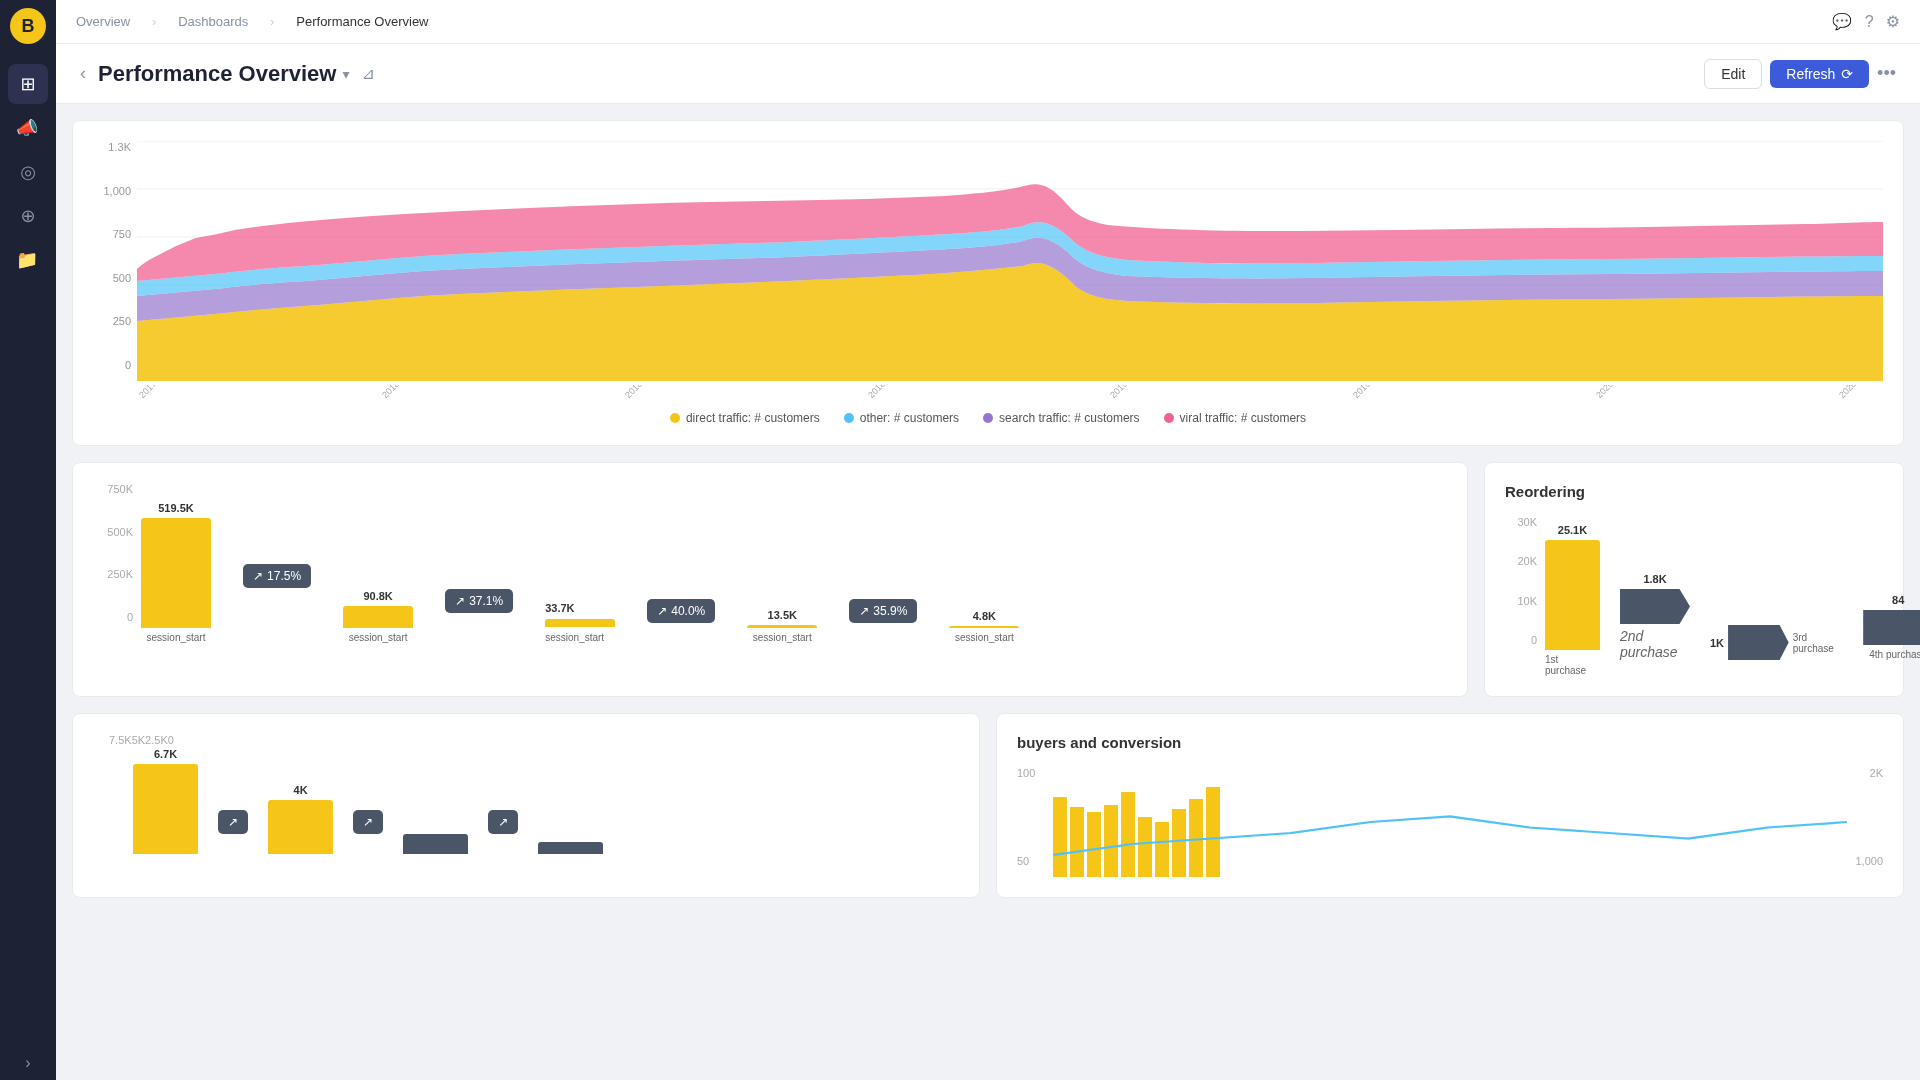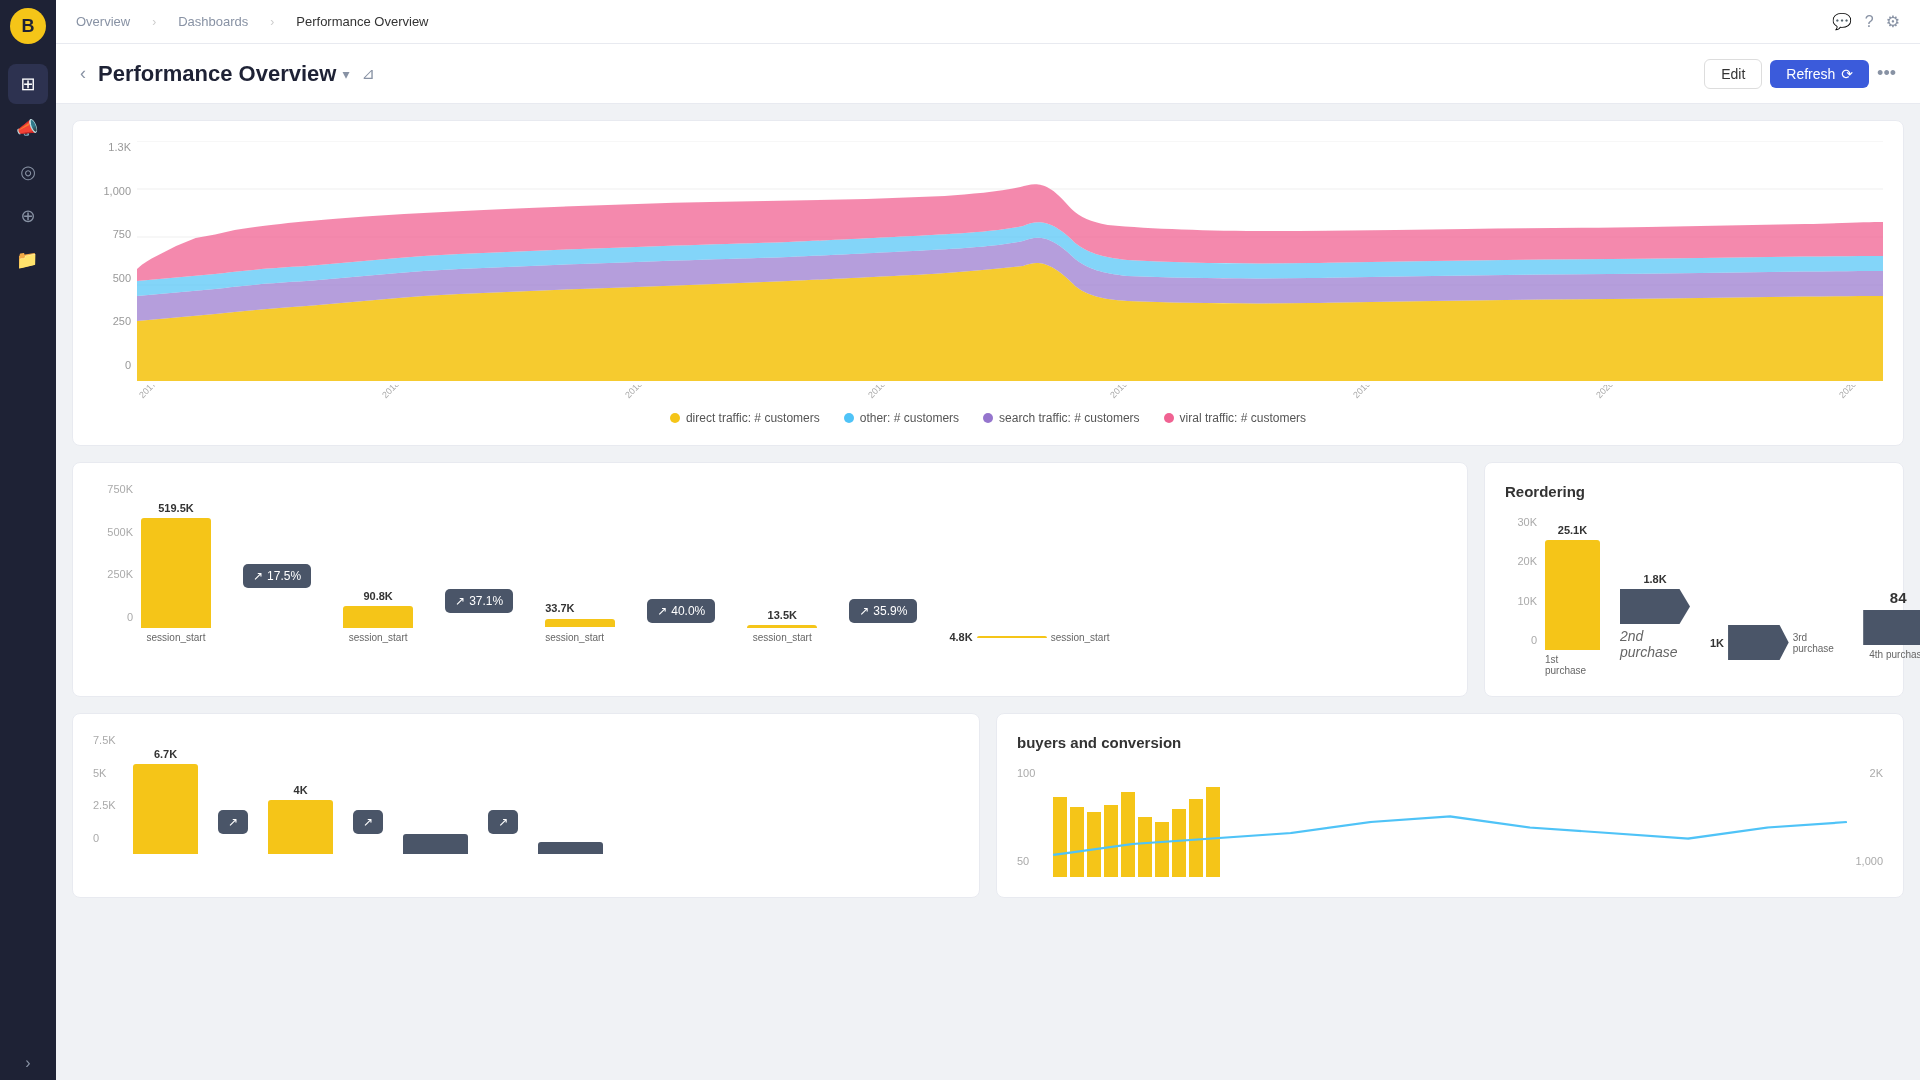--- a/index.html
+++ b/index.html
@@ -213,21 +213,21 @@
               <span style="font-size:10px; color:#666;">session_start</span>
             </div>
 
             <div style="display:flex; flex-direction:column; align-items:center; margin-bottom: 20px;">
               <div style="background:#4a5568; color:#fff; padding:5px 10px; border-radius:5px; font-size:12px; display:flex; align-items:center; gap:4px; white-space:nowrap;">
                 <span>↗</span>
                 <span>35.9%</span>
               </div>
             </div>
 
-            <div style="display:flex; flex-direction:row; align-items:center; gap:4px;">
+            <div style="display:flex; flex-direction:column; align-items:center; gap:4px;">
               <span style="font-size:11px; font-weight:600; color:#333;">4.8K</span>
               <div style="width:70px; height:2px; background:#f5c518; border-radius:3px 3px 0 0;"></div>
               <span style="font-size:10px; color:#666;">session_start</span>
             </div>
           </div>
         </div>
       </div>
 
       <div class="card" style="width:420px; flex-shrink:0;">
         <div class="chart-title">Reordering</div>
@@ -251,34 +251,34 @@
               <span style="font-size:11px;font-weight:600;color:#333;">1.8K</span>
               <div style="width:70px;height:35px;background:#4a5568;clip-path:polygon(0 0, 85% 0, 100% 50%, 85% 100%, 0 100%);display:flex;align-items:center;justify-content:center;"></div>
               <span style="font-size:14px;color:#666;font-style:italic;">2nd purchase</span>
             </div>
             <div style="display:flex;flex-direction:row;align-items:center;gap:4px;margin-bottom:16px;">
               <span style="font-size:11px;font-weight:600;color:#333;">1K</span>
               <div style="width:70px;height:35px;background:#4a5568;clip-path:polygon(0 0, 85% 0, 100% 50%, 85% 100%, 0 100%);display:flex;align-items:center;justify-content:center;"></div>
               <span style="font-size:10px;color:#666;">3rd purchase</span>
             </div>
             <div style="display:flex;flex-direction:column;align-items:center;gap:4px;margin-bottom:16px;">
-              <span style="font-size:15px;font-weight:600;color:#333;">84</span>
+              <span style="font-size:11px;font-weight:600;color:#333;">84</span>
               <div style="width:70px;height:35px;background:#4a5568;clip-path:polygon(0 0, 85% 0, 100% 50%, 85% 100%, 0 100%);display:flex;align-items:center;justify-content:center;"></div>
               <span style="font-size:10px;color:#666;">4th purchase</span>
             </div>
           </div>
         </div>
       </div>
     </div>
 
     <div style="display:flex; gap:16px;">
 
       <div class="card" style="flex:1;">
         <div style="display:flex; align-items:flex-end; gap:20px; height:120px; padding-left:40px; position:relative;">
-          <div style="position:absolute; left:0; top:0; height:110px; display:flex; flex-direction:column; justify-content:space-between; font-size:11px; color:#aaa; width:32px; text-align:left;">
+          <div style="position:absolute; left:16px; top:0; height:110px; display:flex; flex-direction:row; justify-content:space-between; font-size:11px; color:#aaa; width:32px; text-align:center;">
             <span>7.5K</span>
             <span>5K</span>
             <span>2.5K</span>
             <span>0</span>
           </div>
 
           <div style="display:flex;flex-direction:column;align-items:center;gap:4px;">
             <span style="font-size:11px;font-weight:600;color:#333;">6.7K</span>
             <div style="width:65px;height:90px;background:#f5c518;border-radius:3px 3px 0 0;"></div>
           </div>

